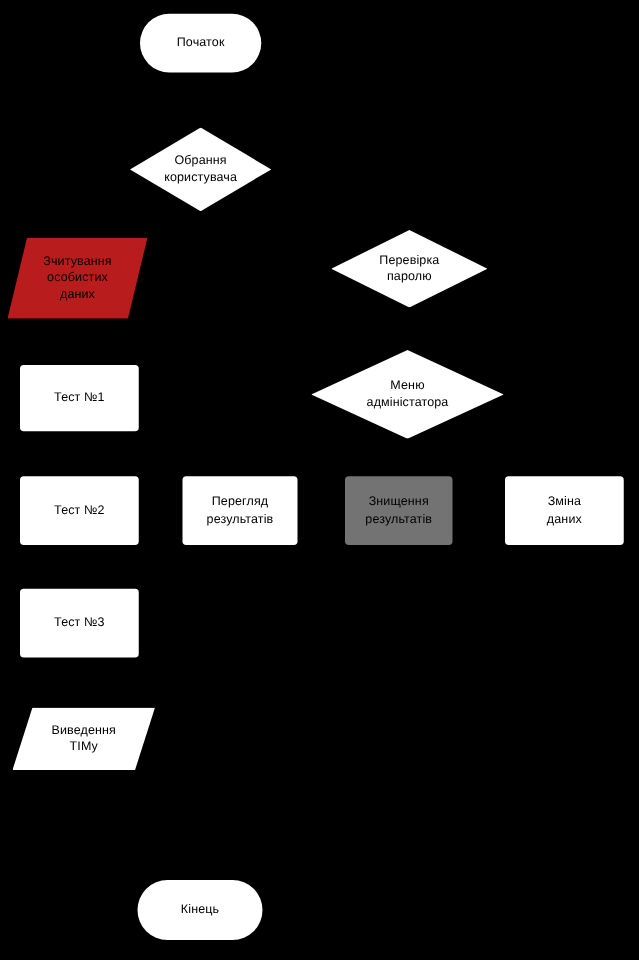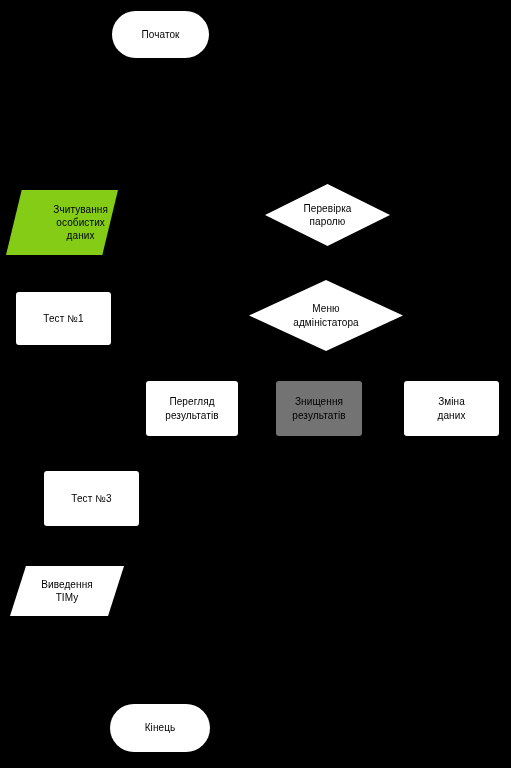--- a/index.html
+++ b/index.html
@@ -57,31 +57,34 @@
   }
   .shape-data .label {
     padding: 0 10px;
   }
 </style>
 </head>
 <body>
 
 <div id="canvas" style="background: rgb(0, 0, 0);">
     <div class="node shape-terminator" style="left: 112px; top: 11px; width: 97px; height: 47px; background: rgb(255, 255, 255); color: rgb(0, 0, 0);"><span class="label">Початок</span></div>
-    <div class="node shape-data" style="left: 6px; top: 190px; width: 112px; height: 65px; background: #84cc16; color: rgb(0, 0, 0); justify-content: flex-end;"><span class="label">Зчитування
+    <div class="node shape-decision" style="left: 104px; top: 102px; width: 113px; height: 67px; background: rgb(255, 255, 255); color: rgb(0, 0, 0);"><span class="label">Обрання
+користувача</span></div>
+    <div class="node shape-data" style="left: 6px; top: 190px; width: 112px; height: 65px; background: #b91c1c; color: rgb(0, 0, 0);"><span class="label">Зчитування
 особистих
 даних</span></div>
     <div class="node shape-decision" style="left: 265px; top: 184px; width: 125px; height: 62px; background: rgb(255, 255, 255); color: rgb(0, 0, 0);"><span class="label">Перевірка
 паролю</span></div>
     <div class="node shape-process" style="left: 16px; top: 292px; width: 95px; height: 53px; background: rgb(255, 255, 255); color: rgb(0, 0, 0); justify-content: center;"><span class="label">Тест №1</span></div>
     <div class="node shape-decision" style="left: 249px; top: 280px; width: 154px; height: 71px; background: rgb(255, 255, 255); color: rgb(0, 0, 0);"><span class="label">Меню
 адміністатора</span></div>
+    <div class="node shape-process" style="left: 16px; top: 381px; width: 95px; height: 55px; background: rgb(255, 255, 255); color: rgb(0, 0, 0);"><span class="label">Тест №2</span></div>
     <div class="node shape-process" style="left: 146px; top: 381px; width: 92px; height: 55px; background: rgb(255, 255, 255); color: rgb(0, 0, 0);"><span class="label">Перегляд
 результатів</span></div>
     <div class="node shape-process" style="left: 276px; top: 381px; width: 86px; height: 55px; background: #737373; color: rgb(0, 0, 0);"><span class="label">Знищення
 результатів</span></div>
     <div class="node shape-process" style="left: 404px; top: 381px; width: 95px; height: 55px; background: rgb(255, 255, 255); color: rgb(0, 0, 0);"><span class="label">Зміна
 даних</span></div>
-    <div class="node shape-process" style="left: 16px; top: 471px; width: 95px; height: 55px; background: rgb(255, 255, 255); color: rgb(0, 0, 0); margin-left: 28px;"><span class="label">Тест №3</span></div>
+    <div class="node shape-process" style="left: 16px; top: 471px; width: 95px; height: 55px; background: rgb(255, 255, 255); color: rgb(0, 0, 0);"><span class="label">Тест №3</span></div>
     <div class="node shape-data" style="left: 10px; top: 566px; width: 114px; height: 50px; background: rgb(255, 255, 255); color: rgb(0, 0, 0);"><span class="label">Виведення
 ТІМу</span></div>
     <div class="node shape-terminator" style="left: 110px; top: 704px; width: 100px; height: 48px; background: rgb(255, 255, 255); color: rgb(0, 0, 0);"><span class="label">Кінець</span></div>
   </div>
 
 </body></html>

